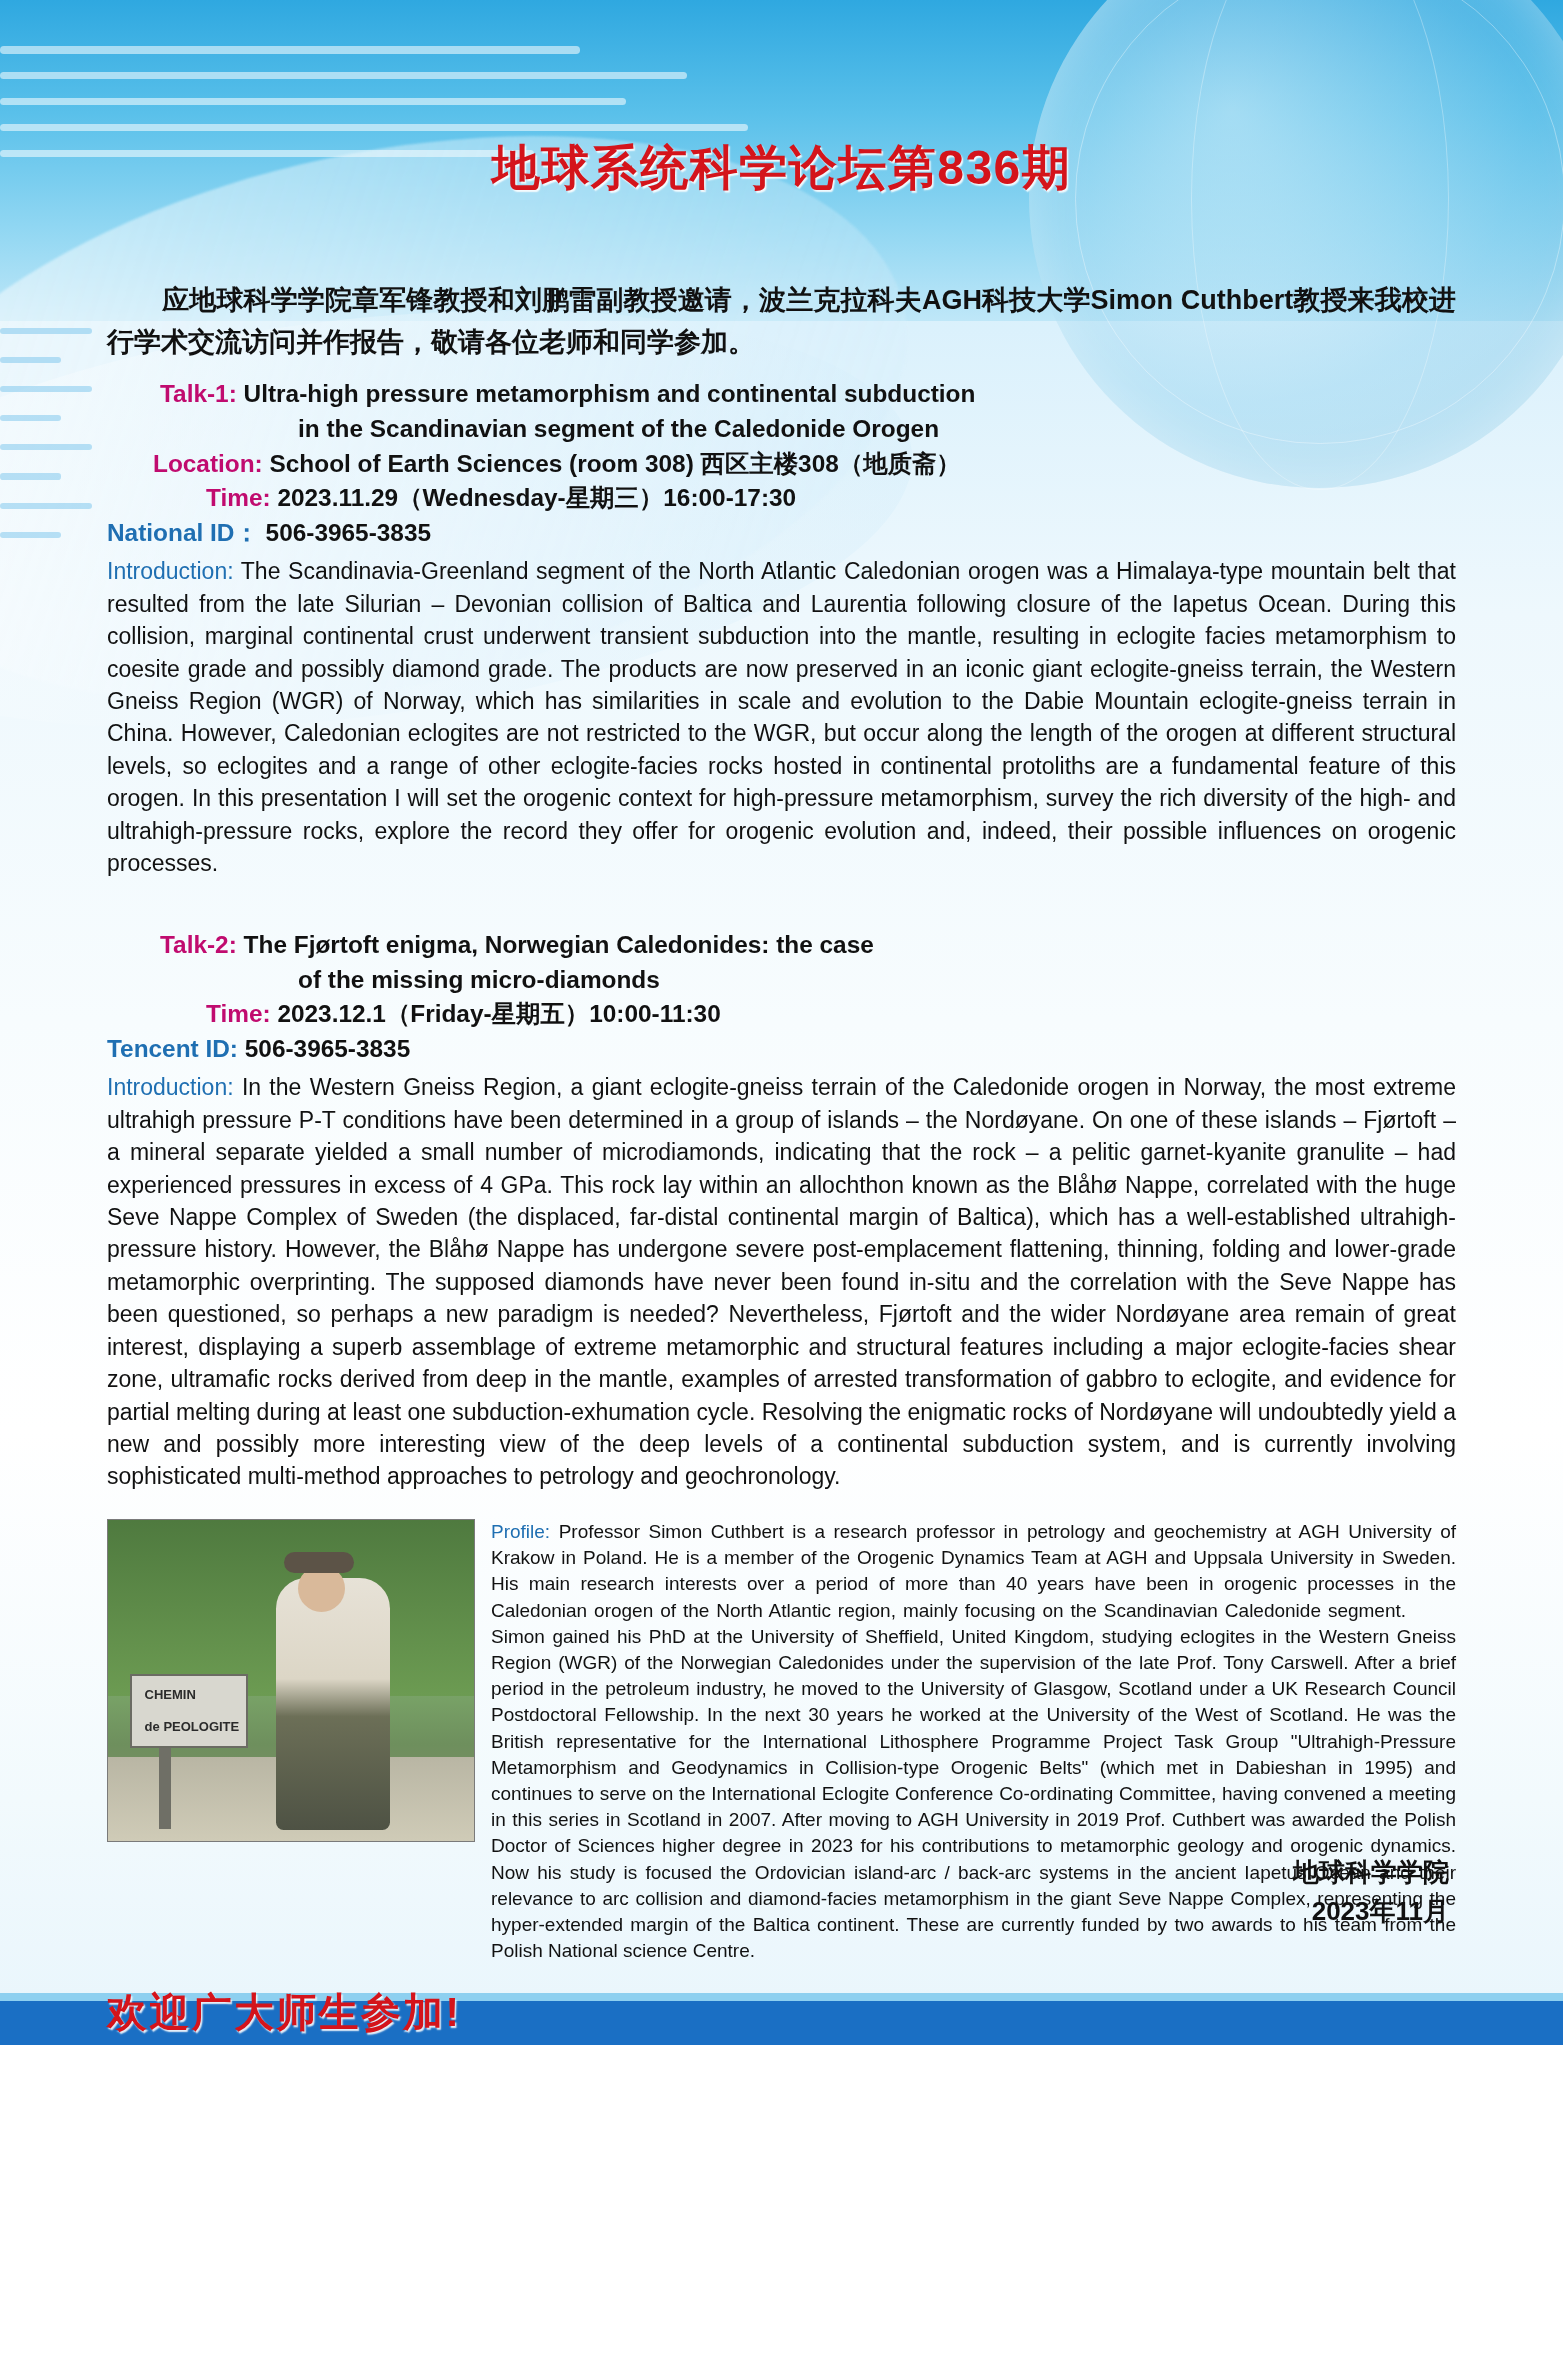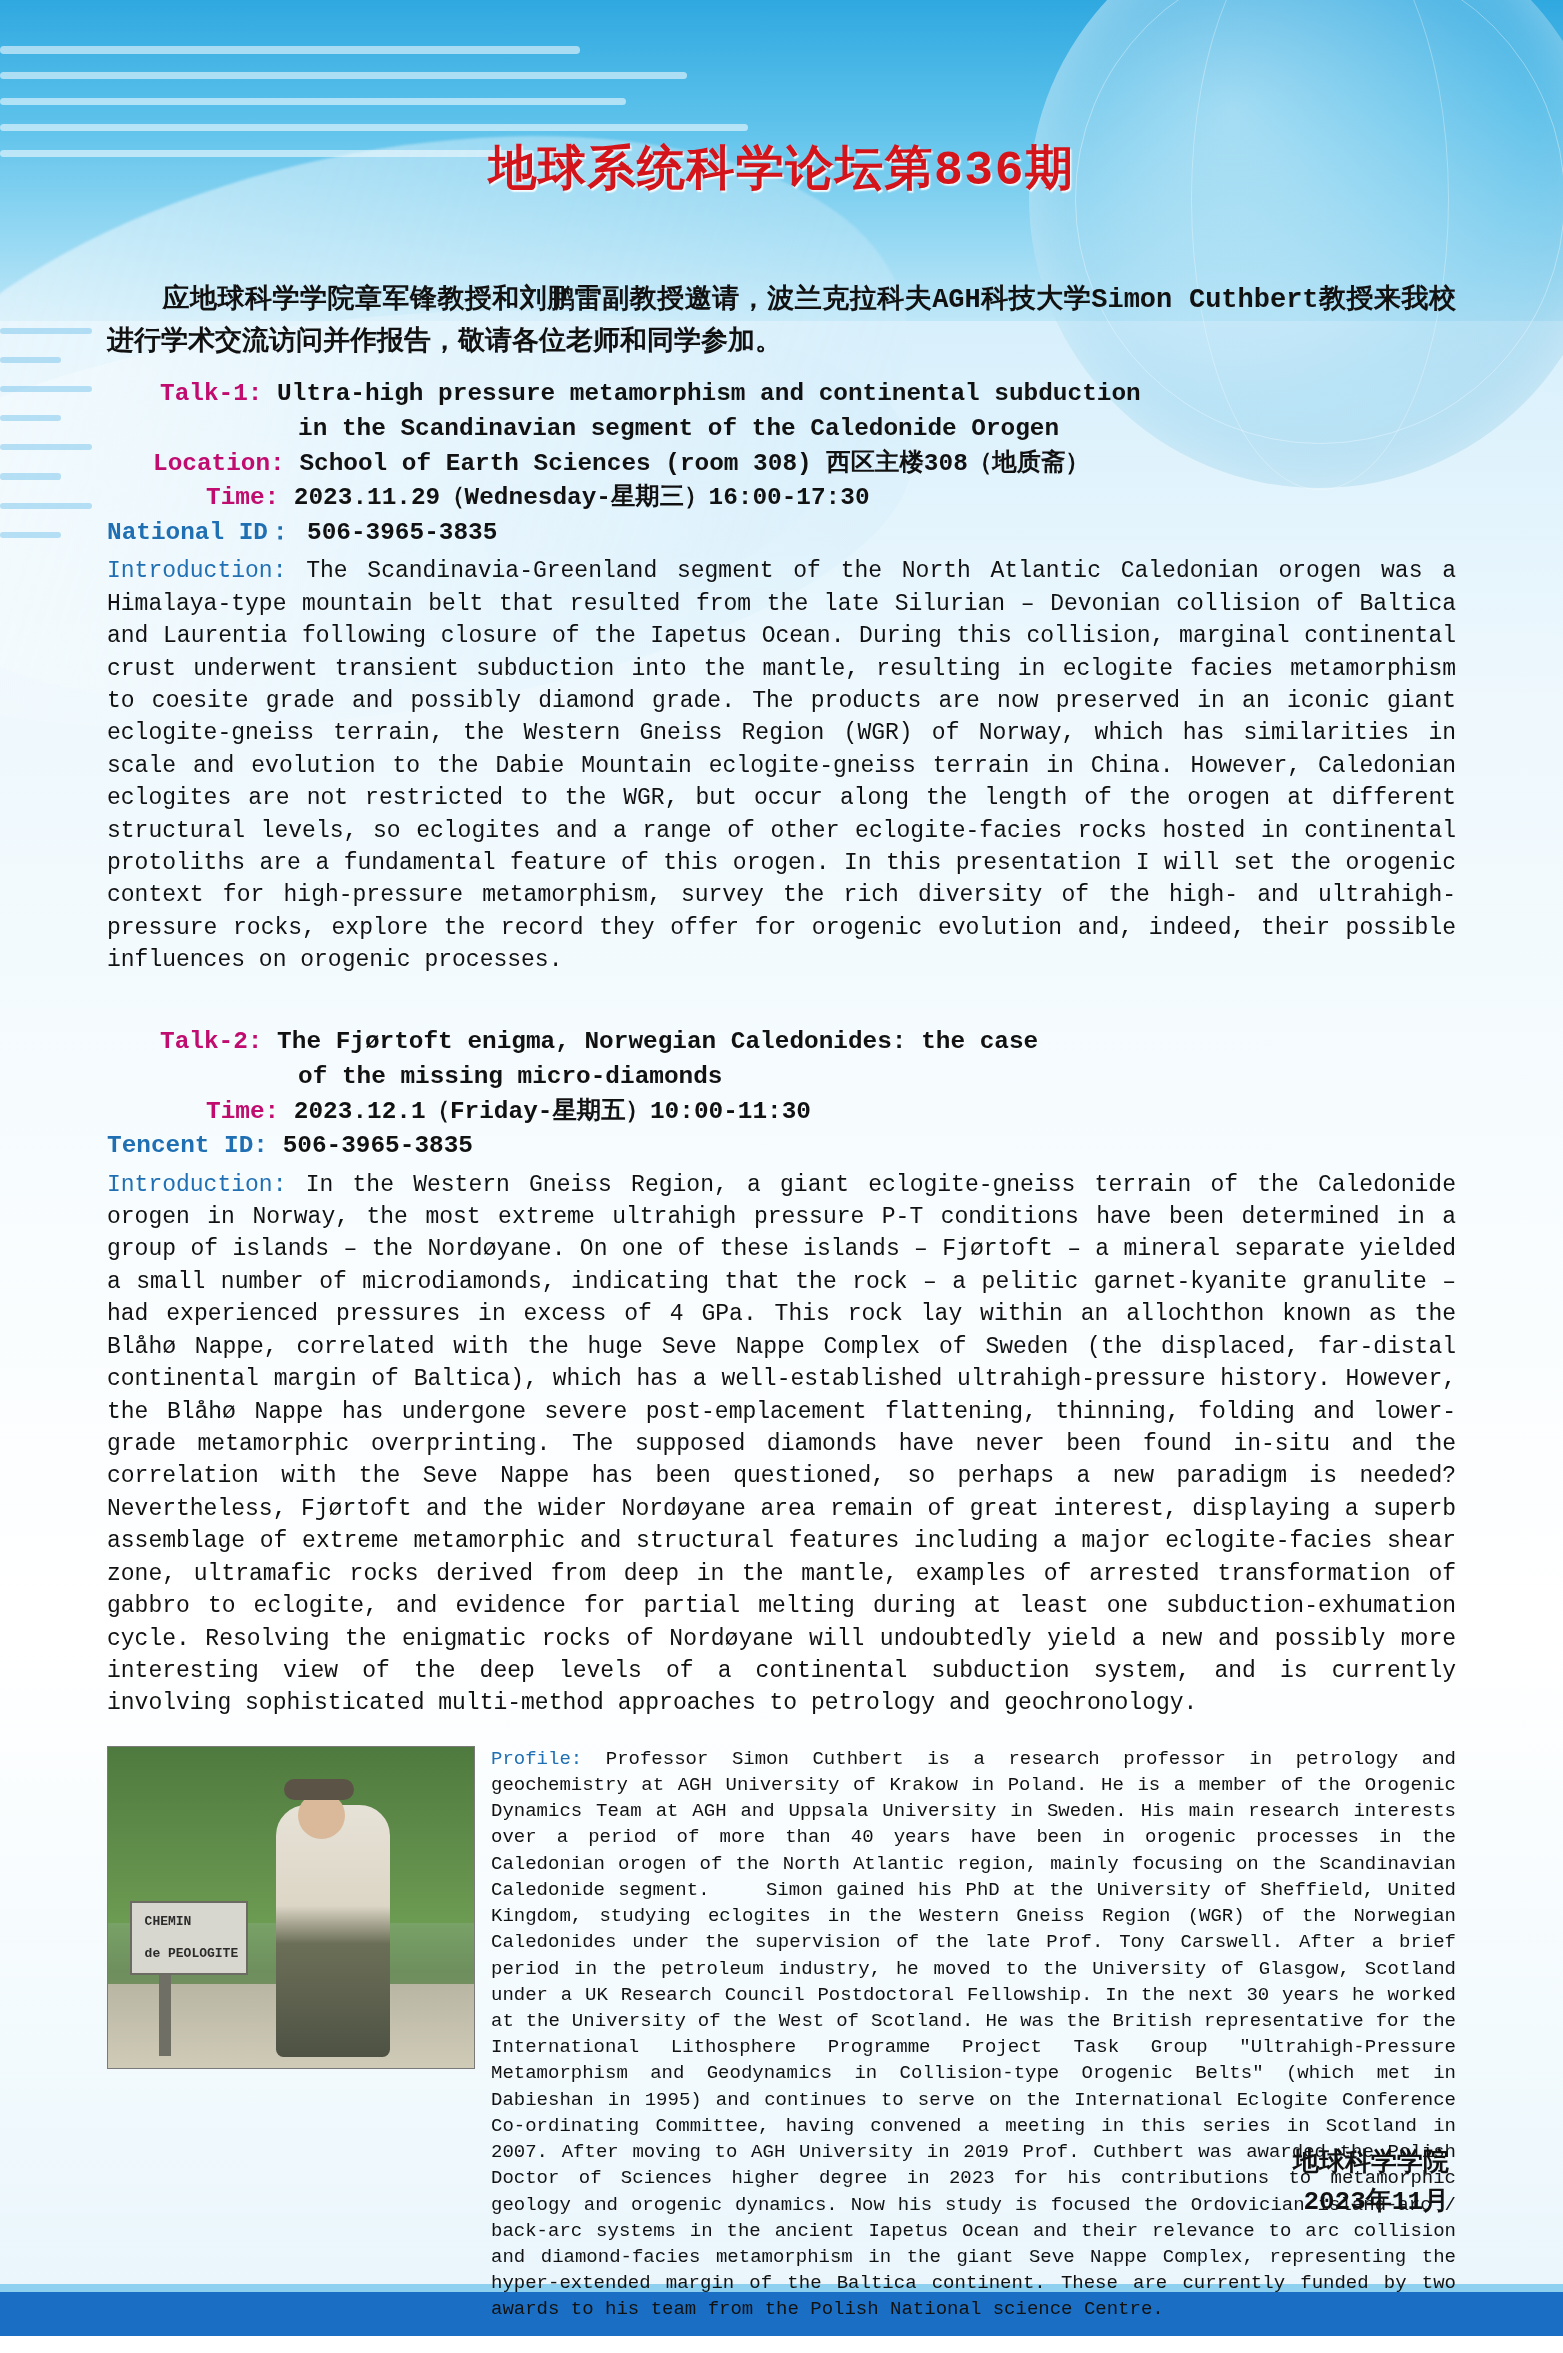--- a/index.html
+++ b/index.html
@@ -4,24 +4,23 @@
 <style>
   html,body{margin:0;padding:0;}
   body{
     width:1563px;
     font-family:"Liberation Sans", sans-serif;
     background:#ffffff;
   }
   .poster{
     position:relative;
     width:1563px;
-    height:2336px;
+    height:2045px;
     overflow:hidden;
     background:linear-gradient(180deg,#bfe6fb 0%,#d8f0fc 14%,#eef8fd 30%,#f7fcfe 50%,#ffffff 70%,#f2fafd 88%,#e8f5fc 100%);
-    font-family:Liberation Mono, monospace;
   }
   
   .sky{
     position:absolute;left:0;top:0;width:1563px;height:321px;
     background:linear-gradient(180deg,#2fa8e0 0%,#59c0ea 35%,#8fd6f2 70%,#bfe7f8 100%);
   }
   .sky-stripes{
     position:absolute;left:0;top:46px;width:840px;height:229px;
   }
   .sky-stripes i{

